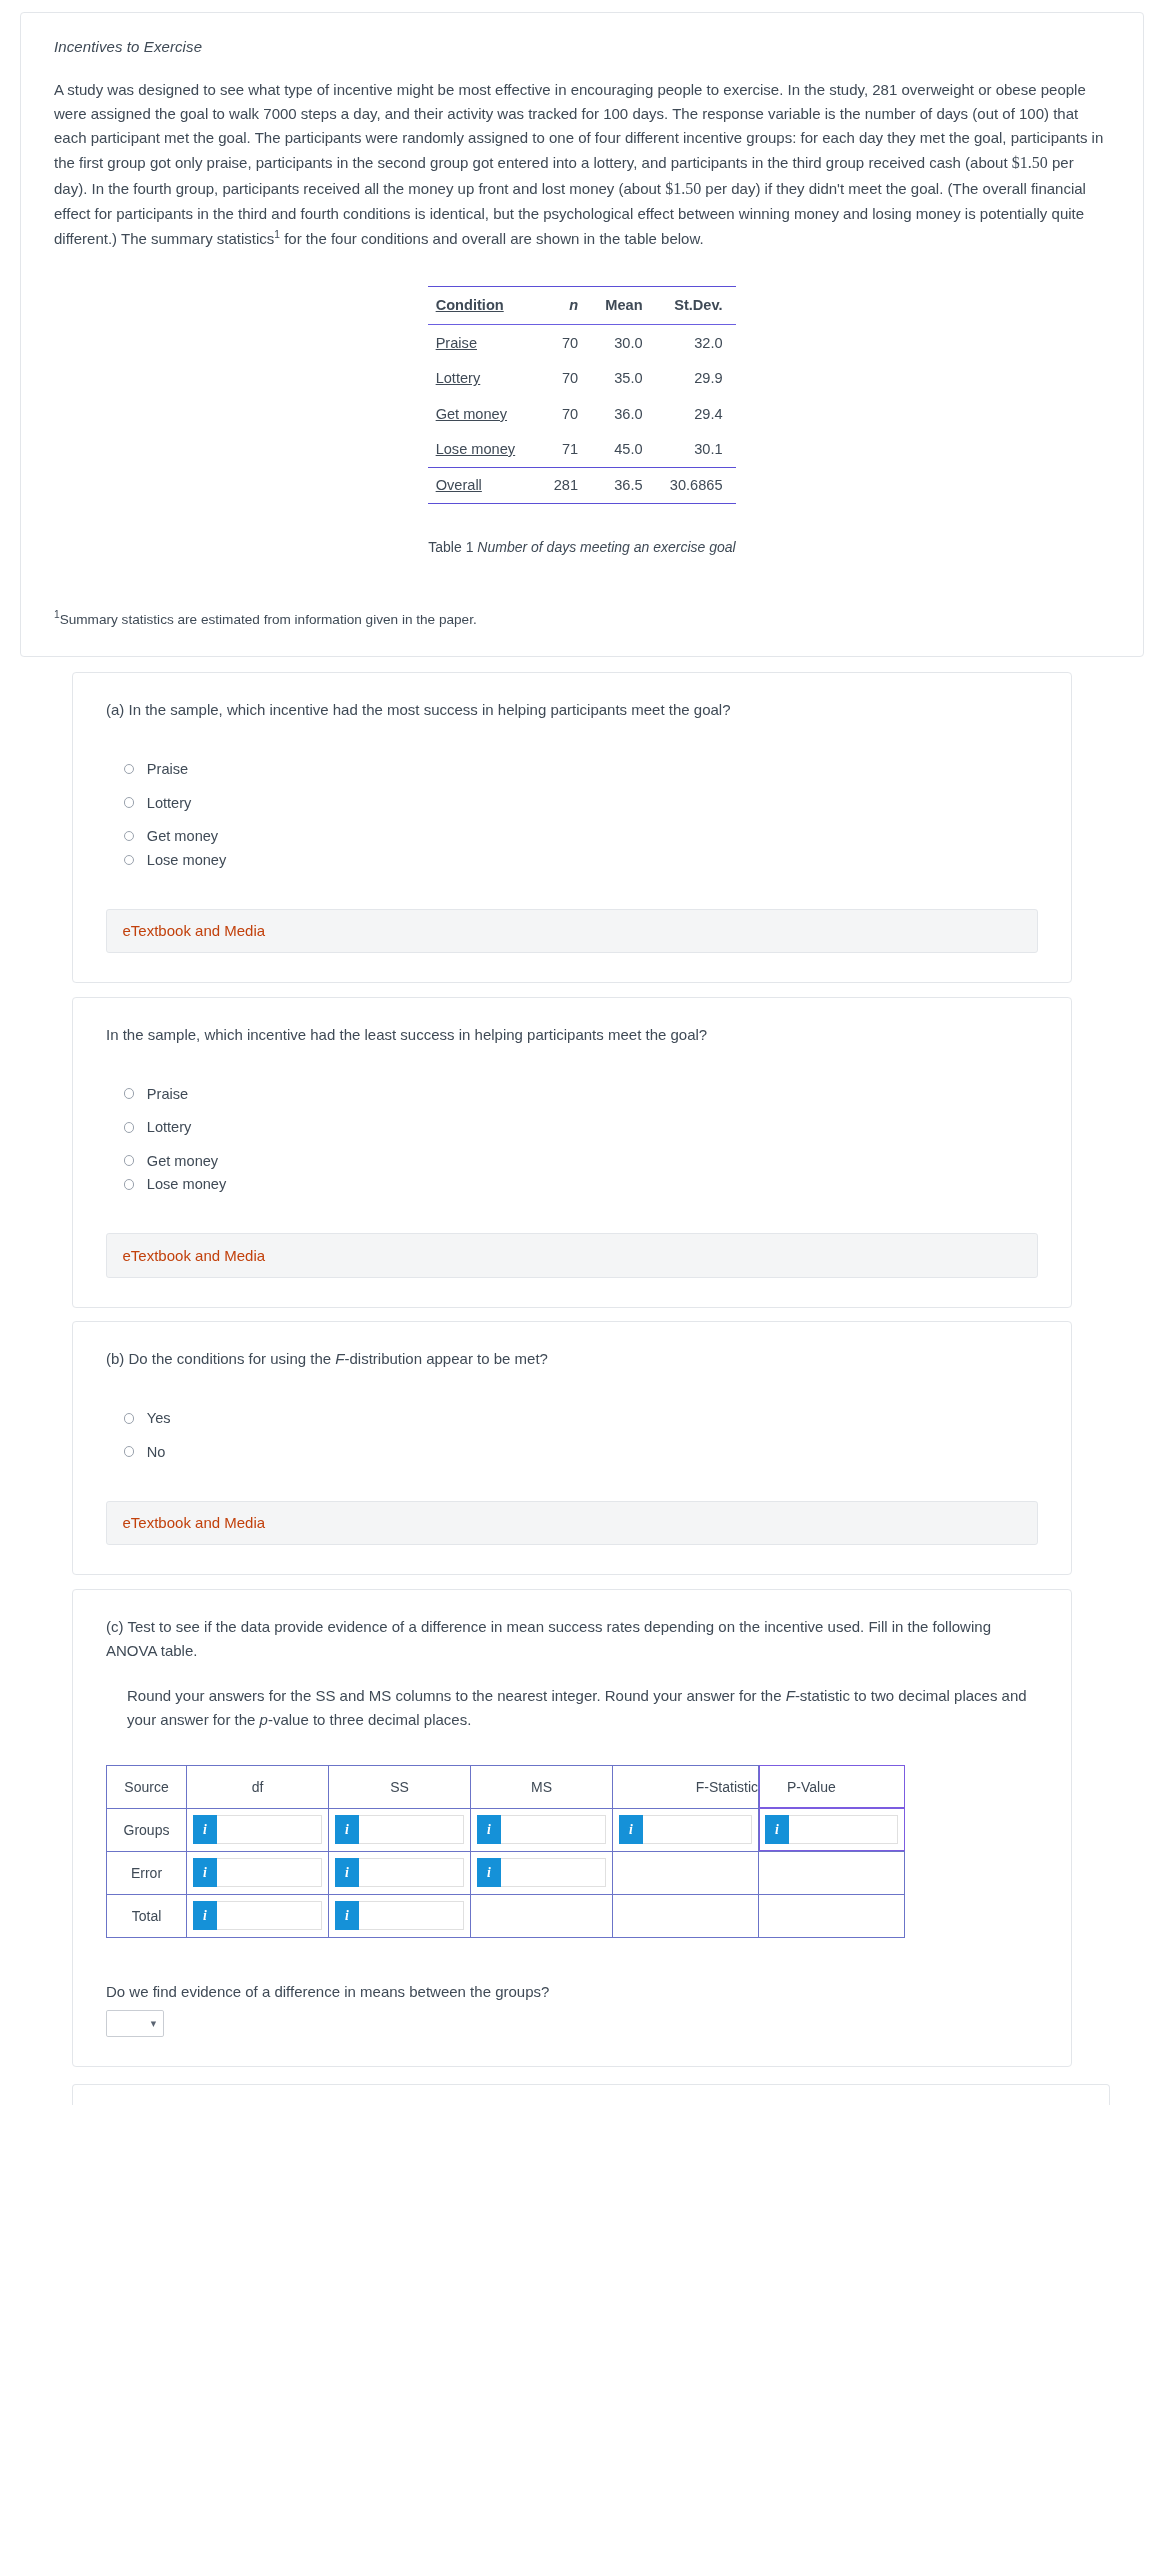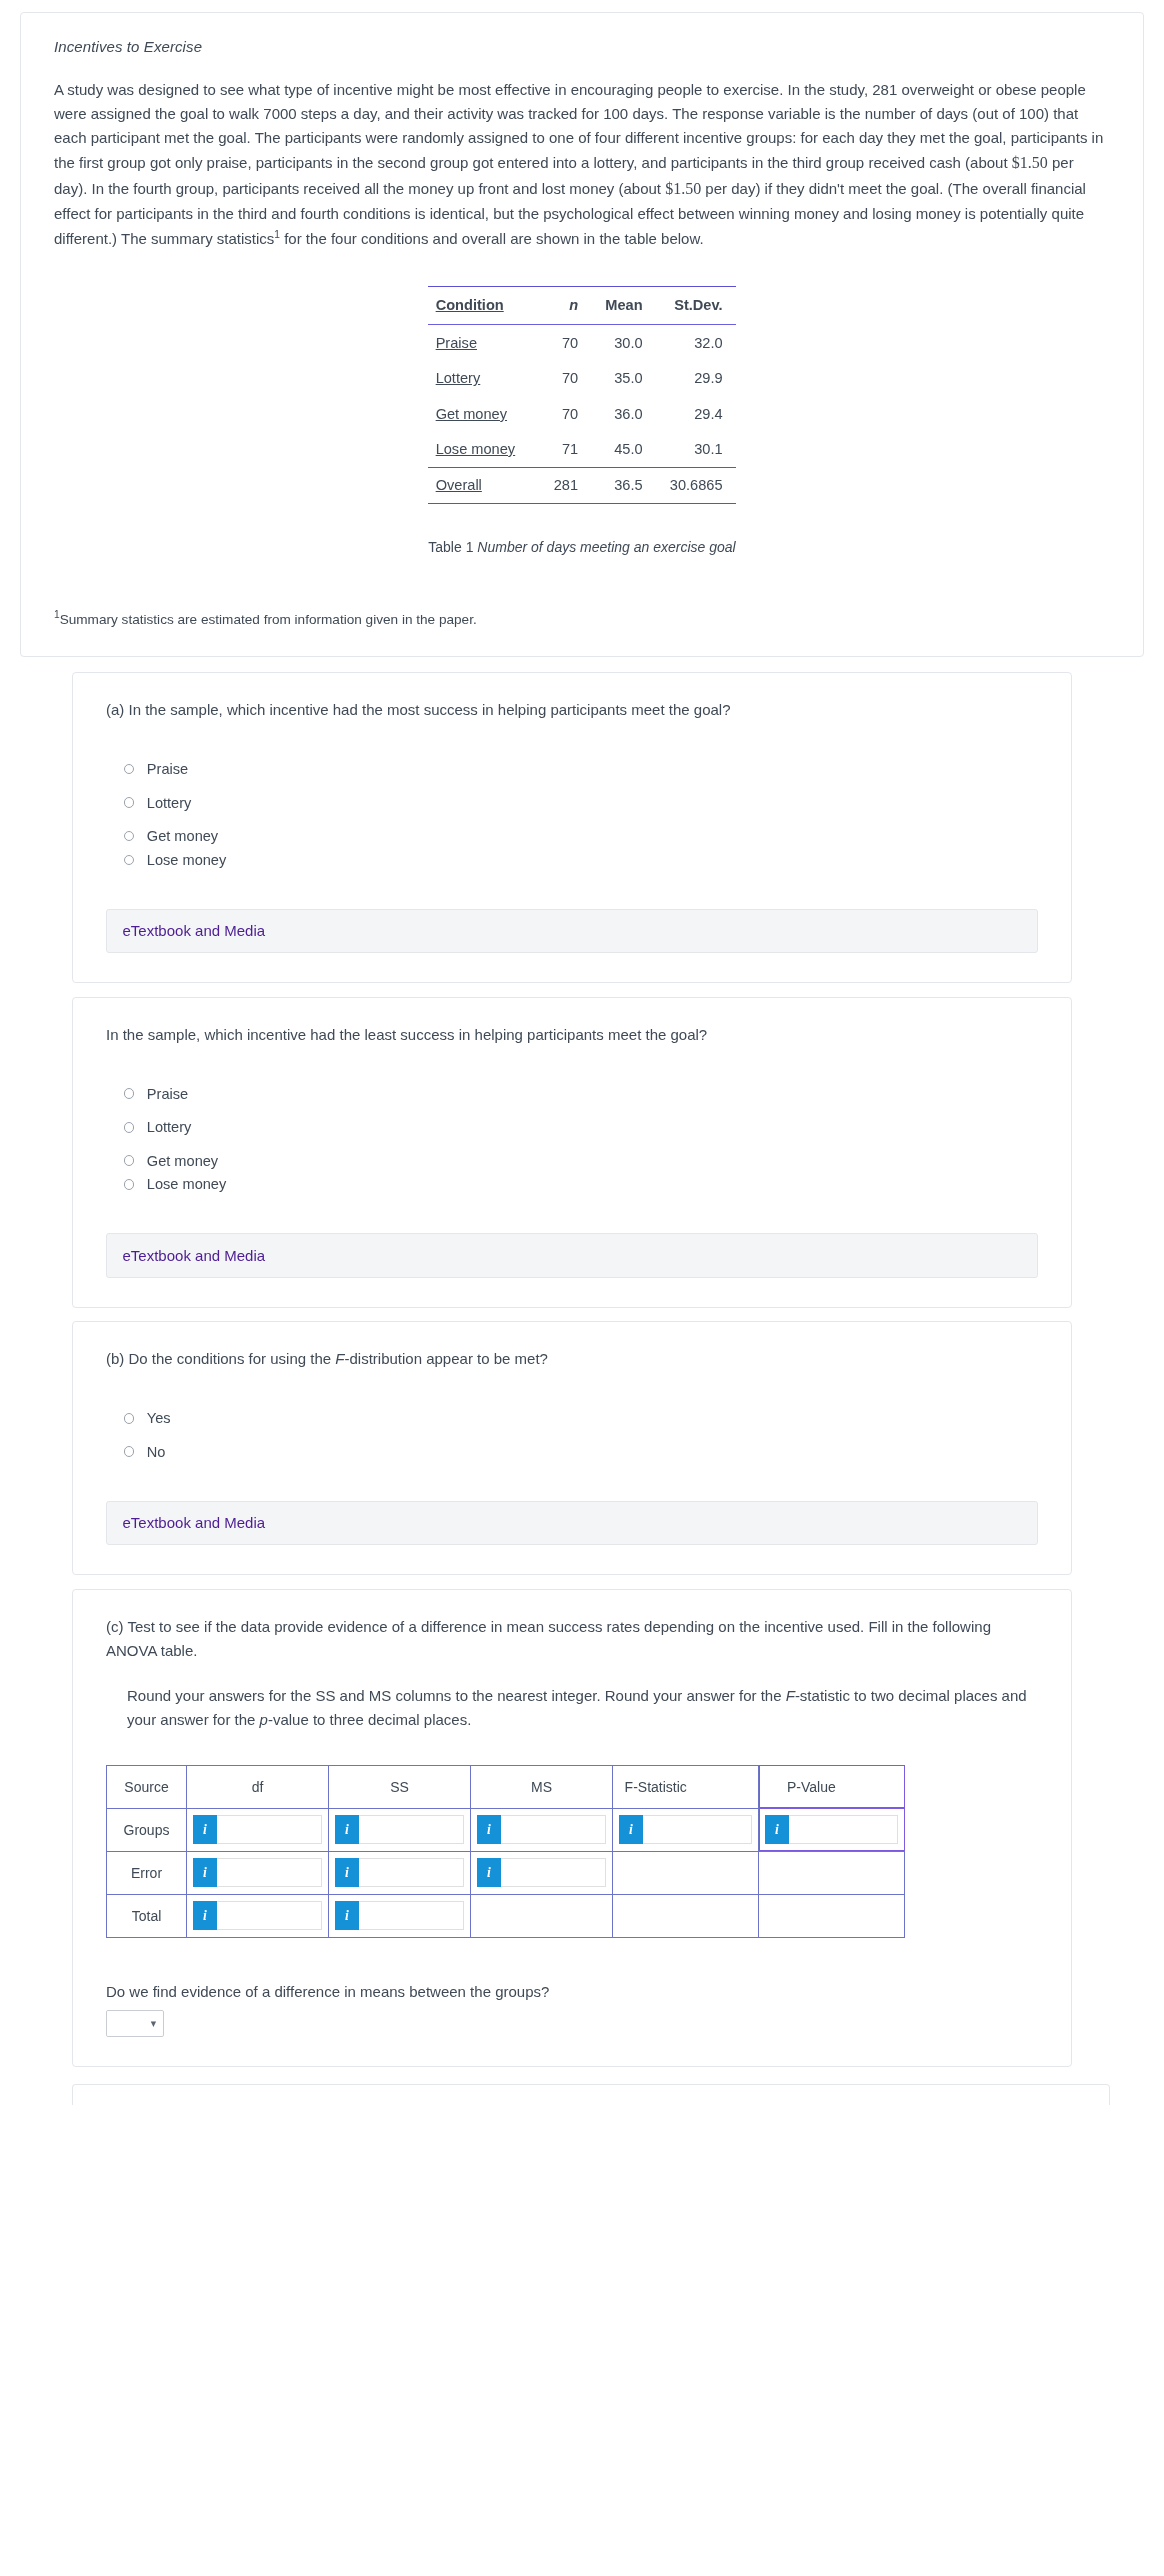--- a/index.html
+++ b/index.html
@@ -112,21 +112,21 @@
   }
   .opt-label { font-size: 14.6px; color: #3f4a56; }
 
   .etext {
     margin: 41px 0 0 0;
     background: #f4f5f6;
     border: 1px solid #e3e6ea;
     border-radius: 2.9px;
     padding: 12.6px 15.5px;
     font-size: 15px;
-    color: #4c1d95;
+    color: #c2410c;
   }
 
   
   .anova-wrap { margin: 33px 0 0 0; }
   table.anova {
     border-collapse: collapse;
     table-layout: fixed;
     font-size: 14px;
     color: #3f4a56;
   }
@@ -350,21 +350,21 @@
             <col class="col-ms">
               <col class="col-f">
               <col class="col-p">
           </colgroup>
           <thead>
             <tr>
               <th>Source</th>
               <th>df</th>
               <th>SS</th>
               <th>MS</th>
-              <th style="text-align:left;padding-left:11.6px;">F-Statistic</th>
+              <th style="text-align:right;padding-left:11.6px;">F-Statistic</th>
               <th class="hl-p" style="text-align:left;padding-left:28px;">P-Value</th>
             </tr>
           </thead>
           <tbody>
 
             <tr>
               <td class="src">Groups</td>
               <td>
                 <div class="cellwrap anova-cell">
                   <span class="ibtn">i</span>

